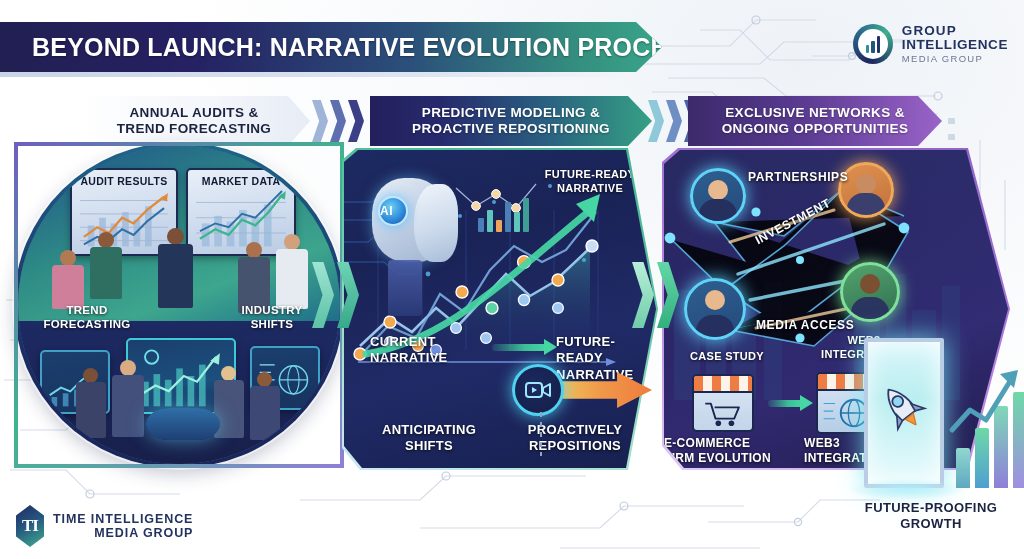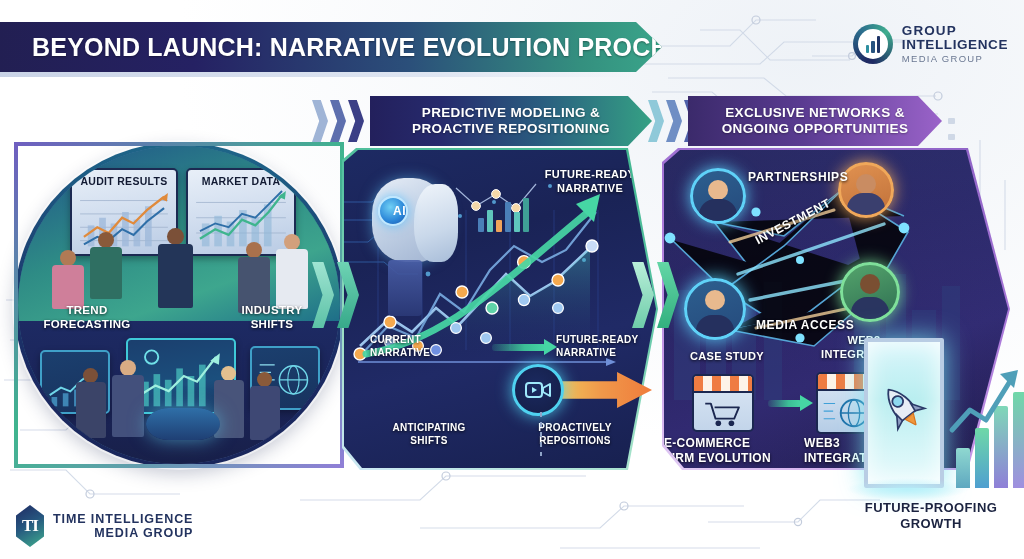--- a/index.html
+++ b/index.html
@@ -208,36 +208,36 @@
   .ai-head {
     position:absolute; left:372px; top:178px; width:76px; height:84px;
     border-radius: 42% 46% 40% 44%;
     background: linear-gradient(150deg,#e8eef7 0%, #c3d2e6 45%, #9fb2d0 100%);
     box-shadow: 0 0 14px rgba(90,180,230,.55);
   }
   .ai-badge {
     position:absolute; left:378px; top:196px; width:30px; height:30px; border-radius:50%;
     background: radial-gradient(circle at 40% 35%, #6fd0f5 0%, #2b86d8 60%, #1c53a8 100%);
     border:2px solid #bfe8ff;
-    display:flex; align-items:center; justify-content:flex-end;
+    display:flex; align-items:center; justify-content:flex-start;
     box-shadow: 0 0 12px rgba(80,190,255,.8);
   }
   .ai-badge span { color:#fff; font-size:12px; font-weight:700; letter-spacing:.5px; }
 
   .minibars { position:absolute; left:478px; top:196px; display:flex; align-items:flex-end; gap:3px; height:36px; }
   .minibars i { display:block; width:6px; border-radius:1px; }
 
   .p2-future-lbl {
     position:absolute; left:530px; top:168px; width:120px; text-align:center;
     color:#fff; font-size:11px; font-weight:700; line-height:1.25; letter-spacing:.3px;
     text-shadow: 0 1px 3px rgba(0,0,0,.8); white-space: pre-line;
   }
 
   .p2-row-lbl {
-    position:absolute; color:#fff; font-size:10px; font-weight:700;
+    position:absolute; color:#fff; font-size:13px; font-weight:700;
     line-height:1.25; letter-spacing:.3px; text-shadow:0 1px 3px rgba(0,0,0,.8);
     white-space: pre-line;
   }
 
   .green-arrow {
     position:absolute; height:7px; border-radius:3px;
     background: linear-gradient(90deg, rgba(60,190,150,.15) 0%, #3cbe96 60%, #46d6a4 100%);
   }
   .green-arrow::after {
     content:""; position:absolute; right:-11px; top:-5px;
@@ -418,20 +418,24 @@
           <i></i>
         </div>
     </div>
     <div class="logo-text">
       <div class="l1">GROUP</div>
       <div class="l2">INTELLIGENCE</div>
       <div class="l3">MEDIA GROUP</div>
     </div>
   </div>
 
+  <div class="stage-head" id="head-1">
+    <div class="lbl">ANNUAL AUDITS &amp;
+TREND FORECASTING</div>
+  </div>
   <div class="head-chev" id="chev-a">
     <span></span>
       <span></span>
       <span></span>
   </div>
   <div class="stage-head" id="head-2">
     <div class="lbl">PREDICTIVE MODELING &amp;
 PROACTIVE REPOSITIONING</div>
   </div>
   <div class="head-chev" id="chev-b">

